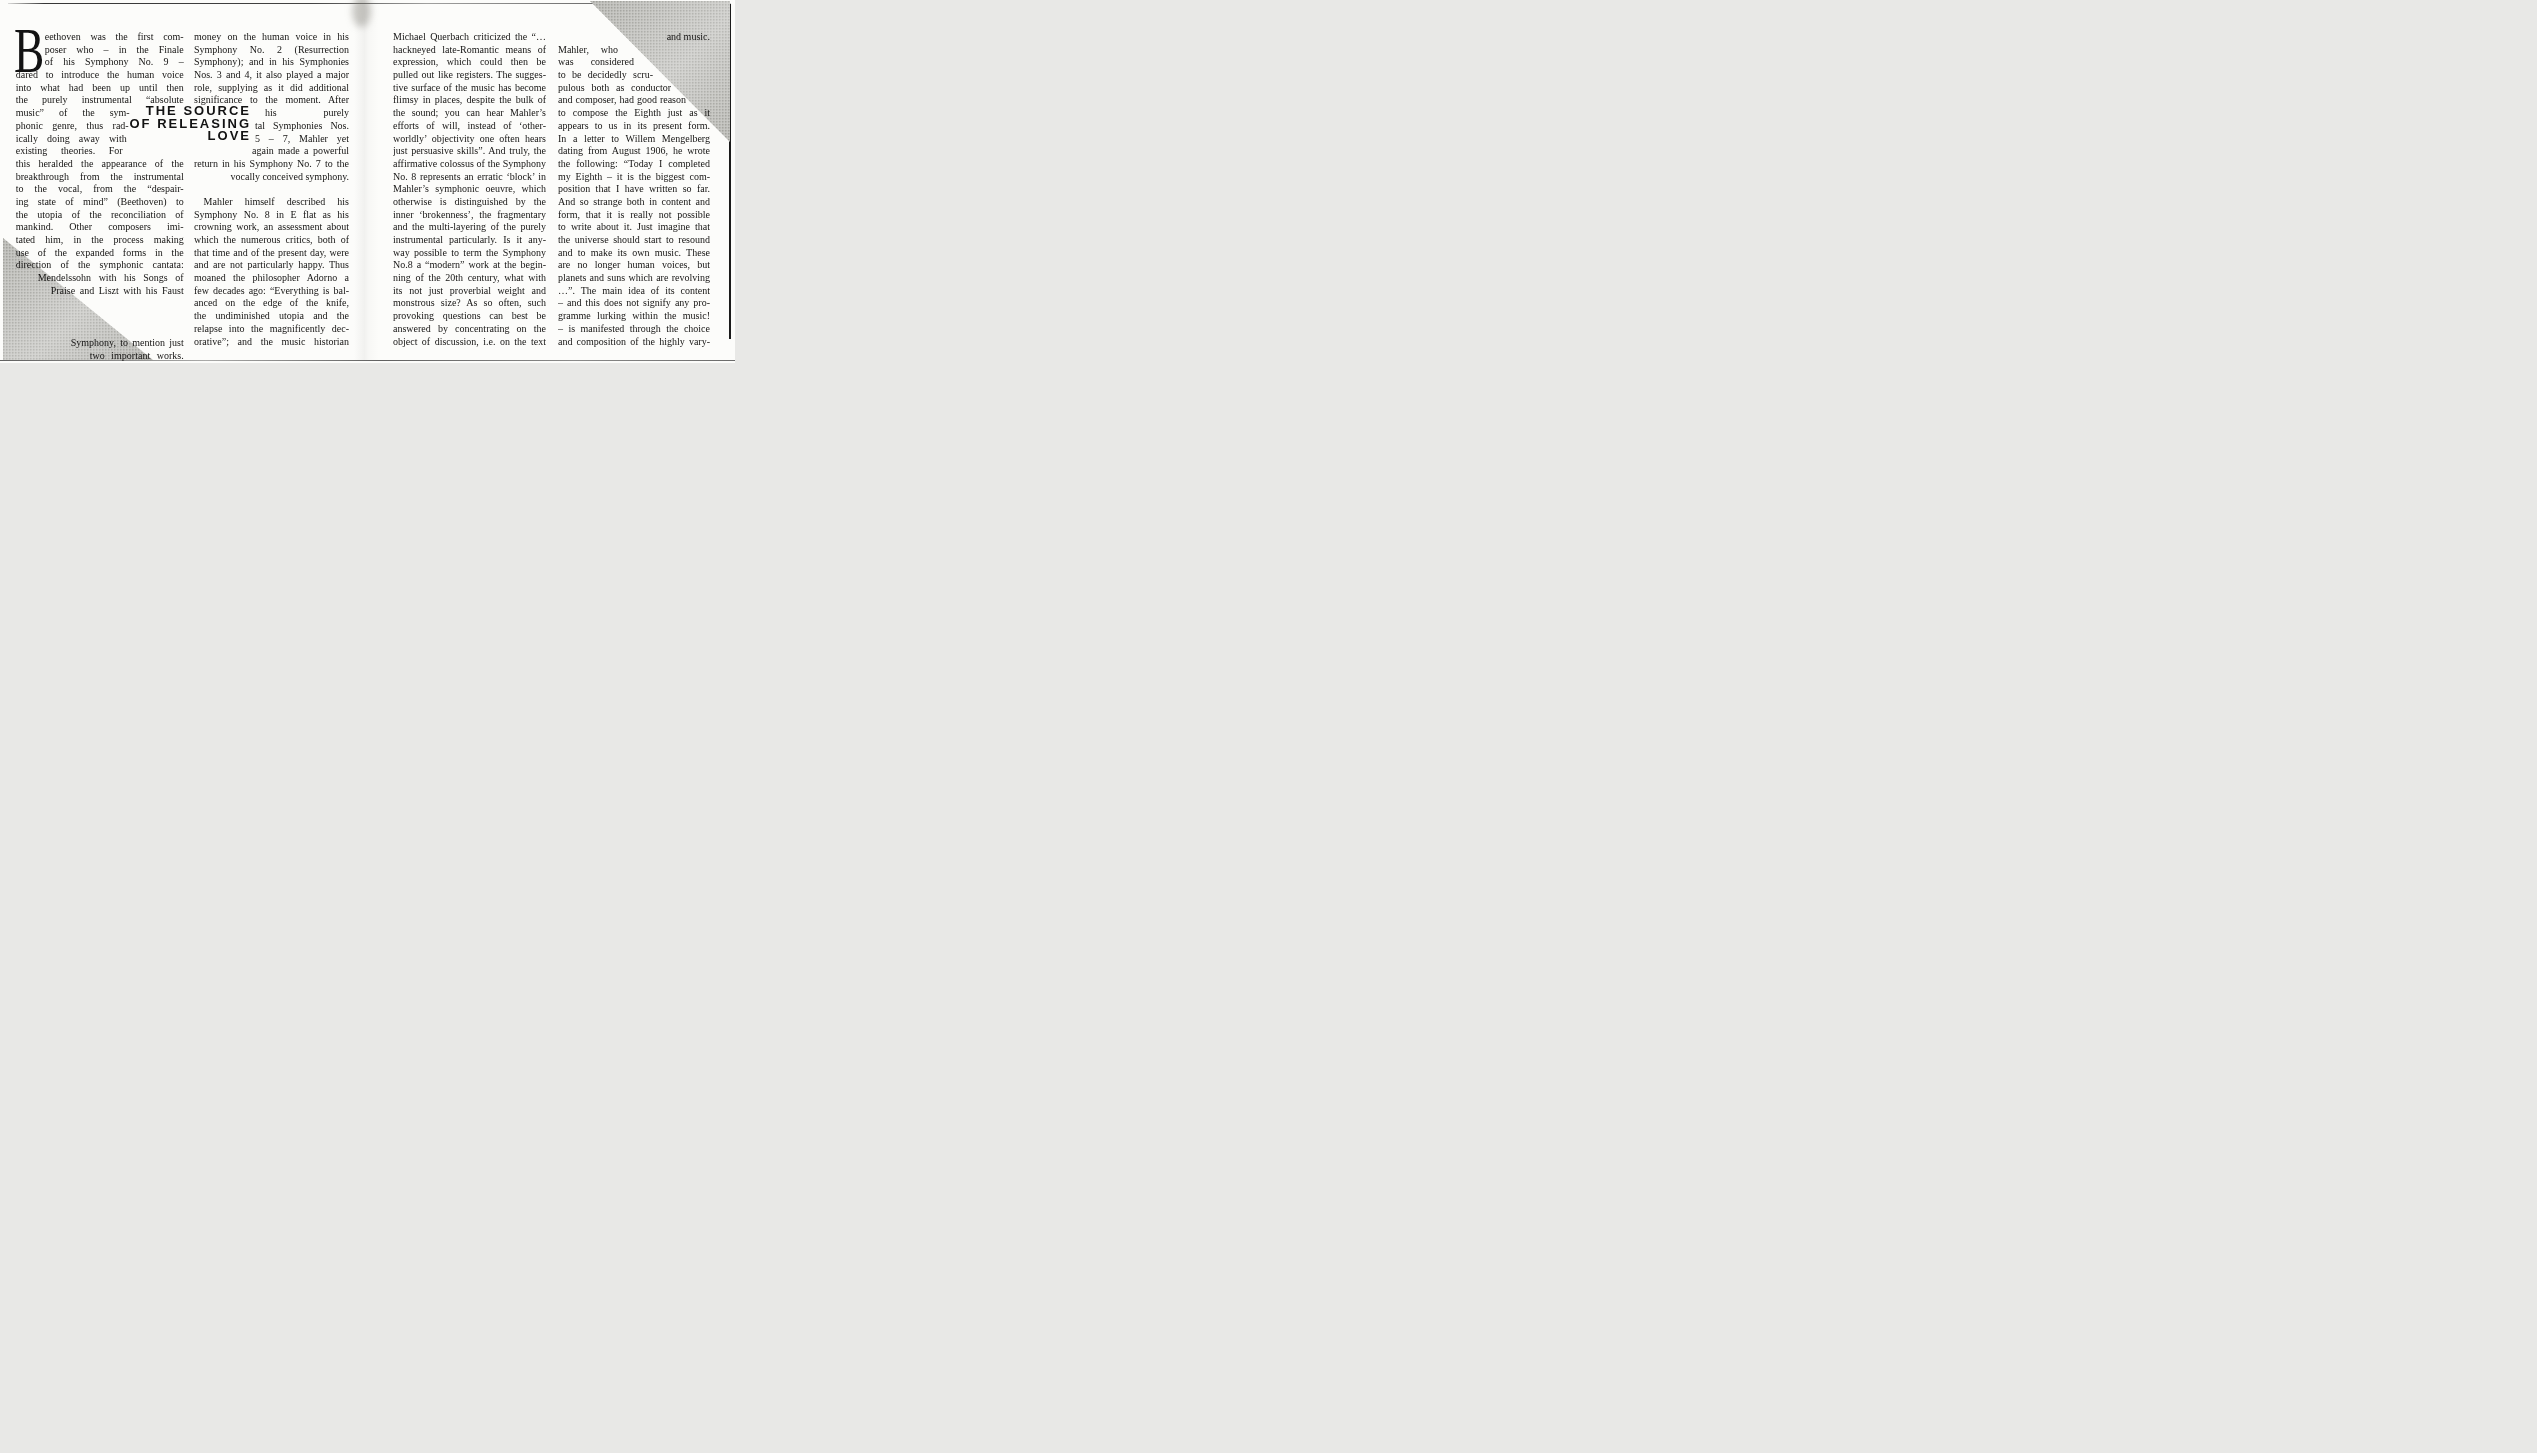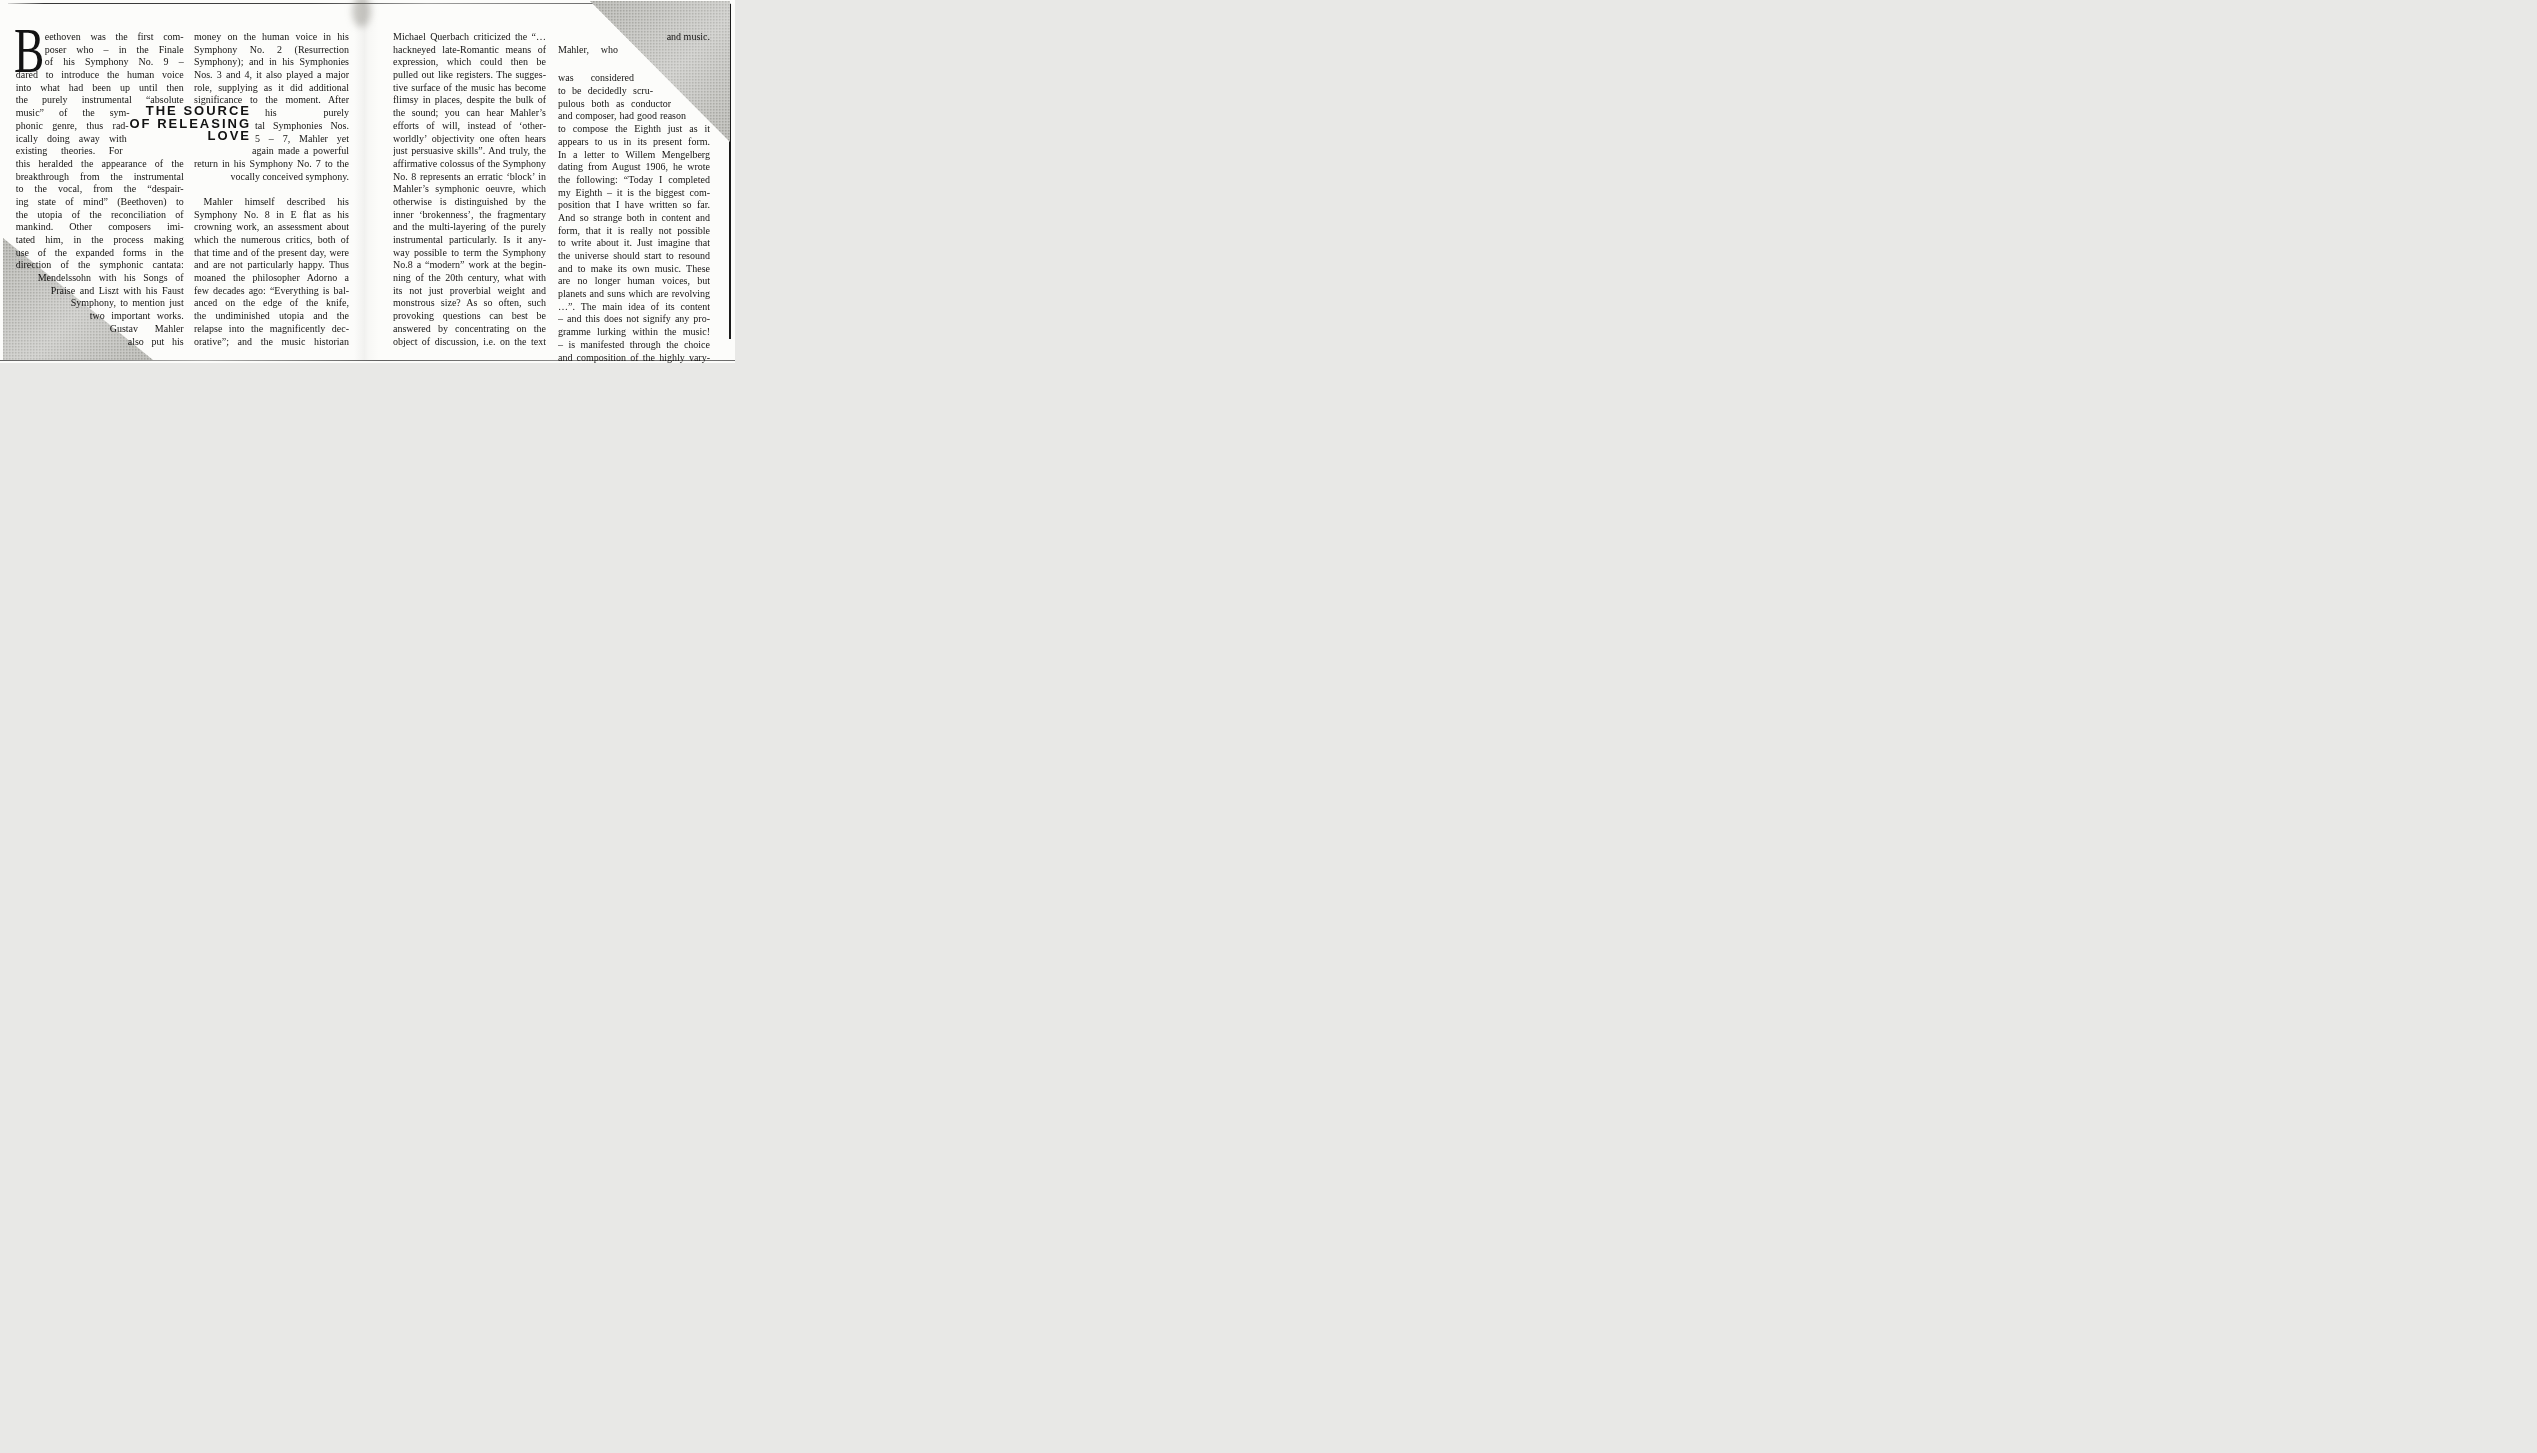--- a/index.html
+++ b/index.html
@@ -93,21 +93,21 @@
       <div class="ln aj">breakthrough from the instrumental</div>
       <div class="ln aj">to the vocal, from the “despair-</div>
       <div class="ln aj">ing state of mind” (Beethoven) to</div>
       <div class="ln aj">the utopia of the reconciliation of</div>
       <div class="ln aj">mankind. Other composers imi-</div>
       <div class="ln aj">tated him, in the process making</div>
       <div class="ln aj">use of the expanded forms in the</div>
       <div class="ln aj">direction of the symphonic cantata:</div>
       <div class="ln aj" style="padding-left: 22px;">Mendelssohn with his Songs of</div>
       <div class="ln aj" style="padding-left: 35px;">Praise and Liszt with his Faust</div>
-      <div class="ln aj" style="padding-left: 55px;">Symphony, to mention just</div>
+      <div class="ln aj" style="padding-left: 55px; margin-top: 40px;">Symphony, to mention just</div>
       <div class="ln aj" style="padding-left: 74px;">two important works.</div>
       <div class="ln aj" style="padding-left: 94px;">Gustav Mahler</div>
       <div class="ln aj" style="padding-left: 112px;">also put his</div>
     </div>
   <div class="col c2">
       <div class="ln aj">money on the human voice in his</div>
       <div class="ln aj">Symphony No. 2 (Resurrection</div>
       <div class="ln aj">Symphony); and in his Symphonies</div>
       <div class="ln aj">Nos. 3 and 4, it also played a major</div>
       <div class="ln aj">role, supplying as it did additional</div>
@@ -155,21 +155,21 @@
       <div class="ln aj">ning of the 20th century, what with</div>
       <div class="ln aj">its not just proverbial weight and</div>
       <div class="ln aj">monstrous size? As so often, such</div>
       <div class="ln aj">provoking questions can best be</div>
       <div class="ln aj">answered by concentrating on the</div>
       <div class="ln aj">object of discussion, i.e. on the text</div>
     </div>
   <div class="col c4">
       <div class="ln al">and music.</div>
       <div class="ln aj" style="padding-right: 92px;">Mahler, who</div>
-      <div class="ln aj" style="padding-right: 76px; margin-top: 16px;">was considered</div>
+      <div class="ln aj" style="padding-right: 76px;">was considered</div>
       <div class="ln aj" style="padding-right: 57px;">to be decidedly scru-</div>
       <div class="ln aj" style="padding-right: 39px;">pulous both as conductor</div>
       <div class="ln aj" style="padding-right: 24px;">and composer, had good reason</div>
       <div class="ln aj">to compose the Eighth just as it</div>
       <div class="ln aj">appears to us in its present form.</div>
       <div class="ln aj">In a letter to Willem Mengelberg</div>
       <div class="ln aj">dating from August 1906, he wrote</div>
       <div class="ln aj">the following: “Today I completed</div>
       <div class="ln aj">my Eighth – it is the biggest com-</div>
       <div class="ln aj">position that I have written so far.</div>

